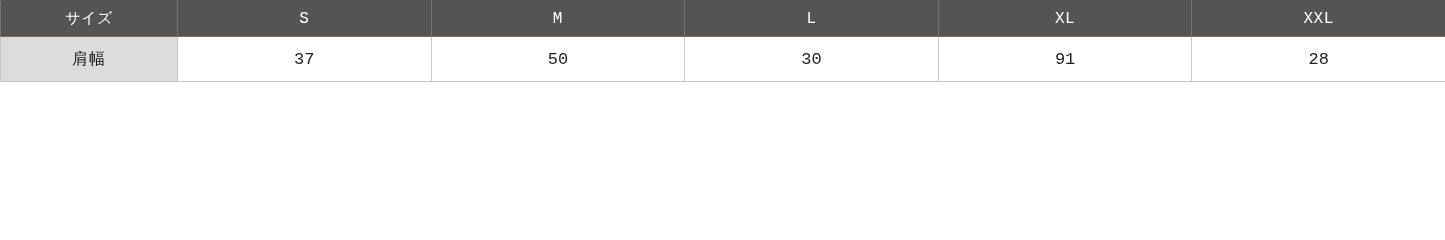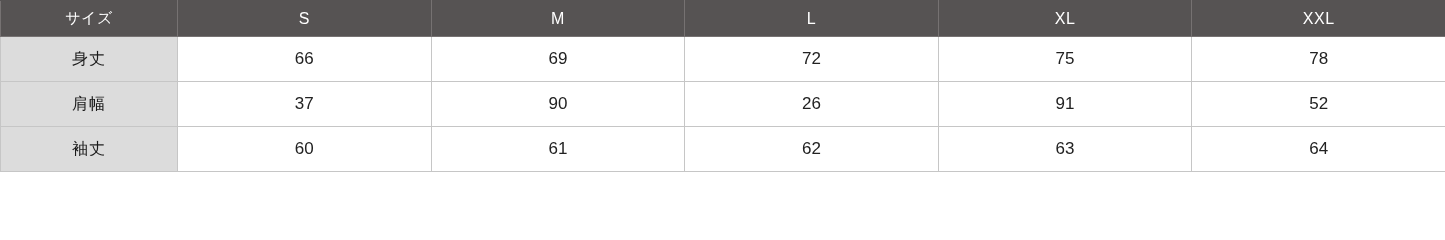--- a/index.html
+++ b/index.html
@@ -12,20 +12,21 @@
     height: 213px;
     overflow: hidden;
     font-family: "Liberation Sans", "DejaVu Sans", sans-serif;
   }
 
   .size-chart {
     width: 1445px;
     border-collapse: collapse;
     table-layout: fixed;
     background: #0369a1;
+    font-family: Liberation Mono, monospace;
   }
 
   .size-chart col.label-col { width: 177px; }
   .size-chart col.data-col  { width: 253.6px; }
 
   .size-chart th,
   .size-chart td {
     padding: 0;
     margin: 0;
     text-align: center;
@@ -82,37 +83,21 @@
       <th class="head-label">サイズ</th>
       <th>S</th>
       <th>M</th>
       <th>L</th>
       <th>XL</th>
       <th>XXL</th>
     </tr>
   </thead>
   <tbody>
     <tr>
-      <th class="row-label">身丈</th>
-      <td class="value">66</td>
-      <td class="value">69</td>
-      <td class="value">72</td>
-      <td class="value">75</td>
-      <td class="value">78</td>
-    </tr>
-    <tr>
       <th class="row-label">肩幅</th>
       <td class="value">37</td>
-      <td class="value">90</td>
-      <td class="value">26</td>
+      <td class="value">50</td>
+      <td class="value">30</td>
       <td class="value">91</td>
-      <td class="value">52</td>
-    </tr>
-    <tr>
-      <th class="row-label">袖丈</th>
-      <td class="value">60</td>
-      <td class="value">61</td>
-      <td class="value">62</td>
-      <td class="value">63</td>
-      <td class="value">64</td>
+      <td class="value">28</td>
     </tr>
   </tbody>
 </table>
 
 </body></html>

